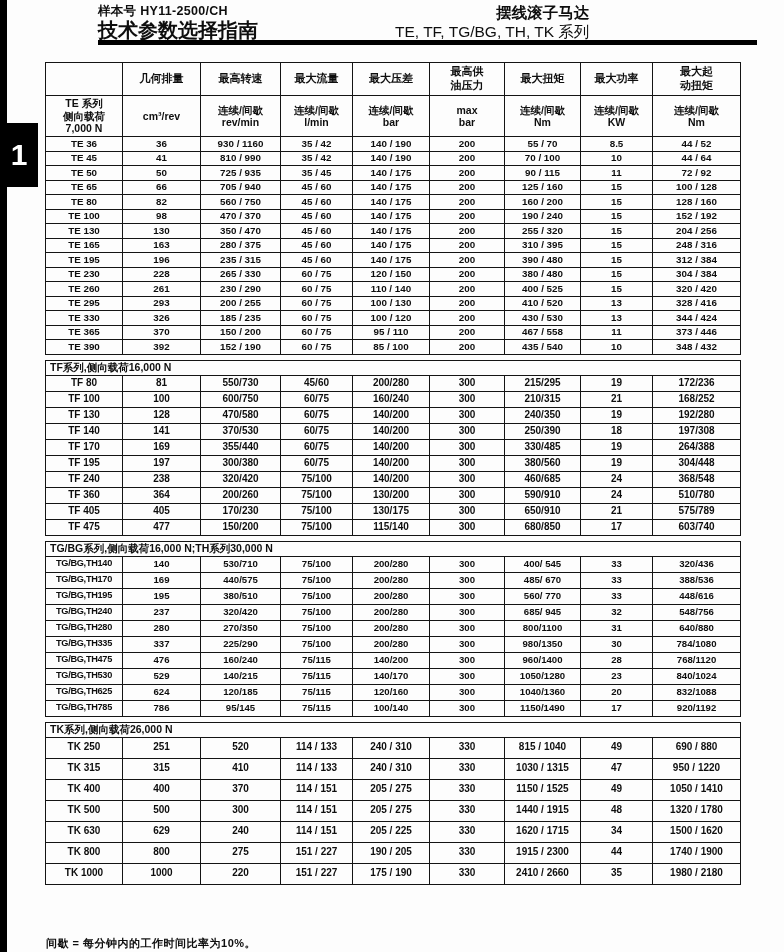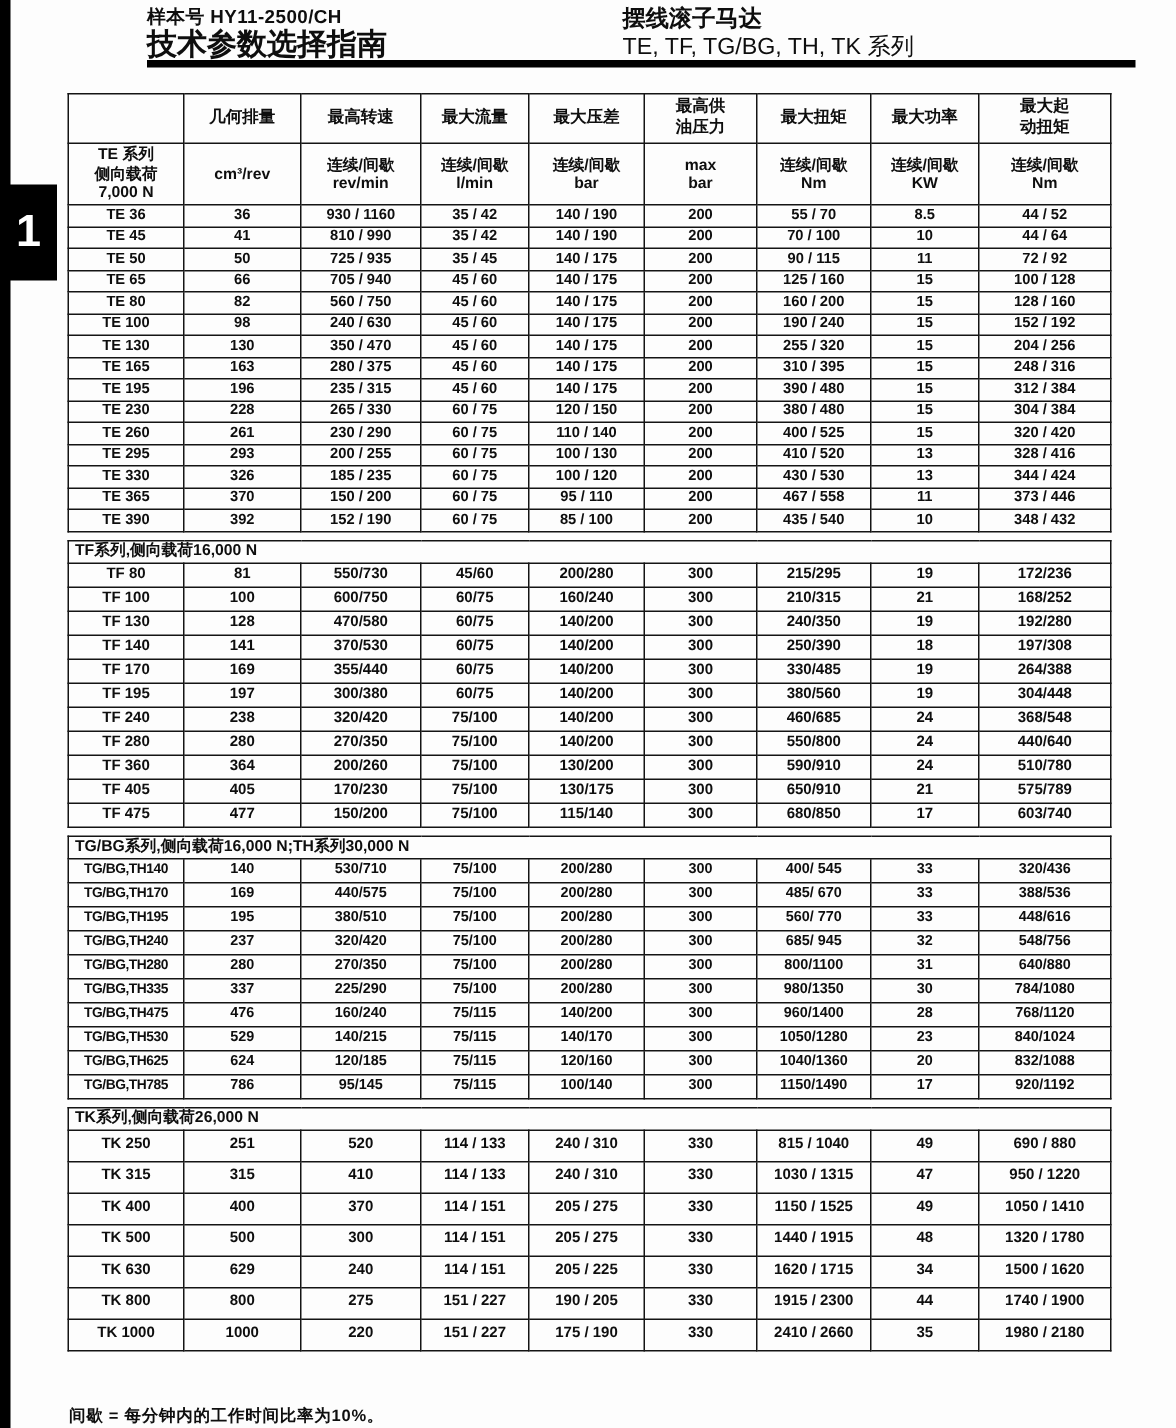--- a/index.html
+++ b/index.html
@@ -10,21 +10,21 @@
   }
   .left-strip{position:absolute;left:0;top:0;width:7px;height:952px;background:#000;}
   .side-tab{
     position:absolute;left:0;top:123px;width:38px;height:64px;background:#000;
     color:#fff;display:flex;align-items:center;justify-content:center;
     font-size:30px;font-weight:bold;
   }
   .hdr-left{position:absolute;left:98px;top:4px;line-height:1.15;}
   .doc-number{font-size:12.5px;font-weight:bold;letter-spacing:.3px;}
   .doc-title{font-size:20px;font-weight:bold;margin-top:1px;}
-  .hdr-right{position:absolute;left:415px;top:4px;line-height:1.2;}
+  .hdr-right{position:absolute;left:395px;top:4px;line-height:1.2;text-align:right;}
   .product-name{font-size:15.5px;font-weight:bold;}
   .product-series{font-size:15.5px;font-weight:normal;}
   .hdr-rule{position:absolute;left:98px;top:40px;width:659px;height:5px;background:#000;}
 
   .tables{position:absolute;left:45px;top:62px;width:695px;}
   table{border-collapse:collapse;table-layout:fixed;width:695px;}
   .tbl{margin-bottom:5px;}
   th,td{
     border:1px solid #141414;text-align:center;vertical-align:middle;
     padding:0 1px;font-weight:bold;overflow:hidden;
@@ -165,21 +165,21 @@
             <td>45 / 60</td>
             <td>140 / 175</td>
             <td>200</td>
             <td>160 / 200</td>
             <td>15</td>
             <td>128 / 160</td>
           </tr>
           <tr>
             <td class="name-col">TE 100</td>
             <td>98</td>
-            <td>240 / 630</td>
+            <td>470 / 370</td>
             <td>45 / 60</td>
             <td>140 / 175</td>
             <td>200</td>
             <td>190 / 240</td>
             <td>15</td>
             <td>152 / 192</td>
           </tr>
           <tr>
             <td class="name-col">TE 130</td>
             <td>130</td>
@@ -369,31 +369,20 @@
             <td>238</td>
             <td>320/420</td>
             <td>75/100</td>
             <td>140/200</td>
             <td>300</td>
             <td>460/685</td>
             <td>24</td>
             <td>368/548</td>
           </tr>
           <tr>
-            <td class="name-col">TF 280</td>
-            <td>280</td>
-            <td>270/350</td>
-            <td>75/100</td>
-            <td>140/200</td>
-            <td>300</td>
-            <td>550/800</td>
-            <td>24</td>
-            <td>440/640</td>
-          </tr>
-          <tr>
             <td class="name-col">TF 360</td>
             <td>364</td>
             <td>200/260</td>
             <td>75/100</td>
             <td>130/200</td>
             <td>300</td>
             <td>590/910</td>
             <td>24</td>
             <td>510/780</td>
           </tr>

